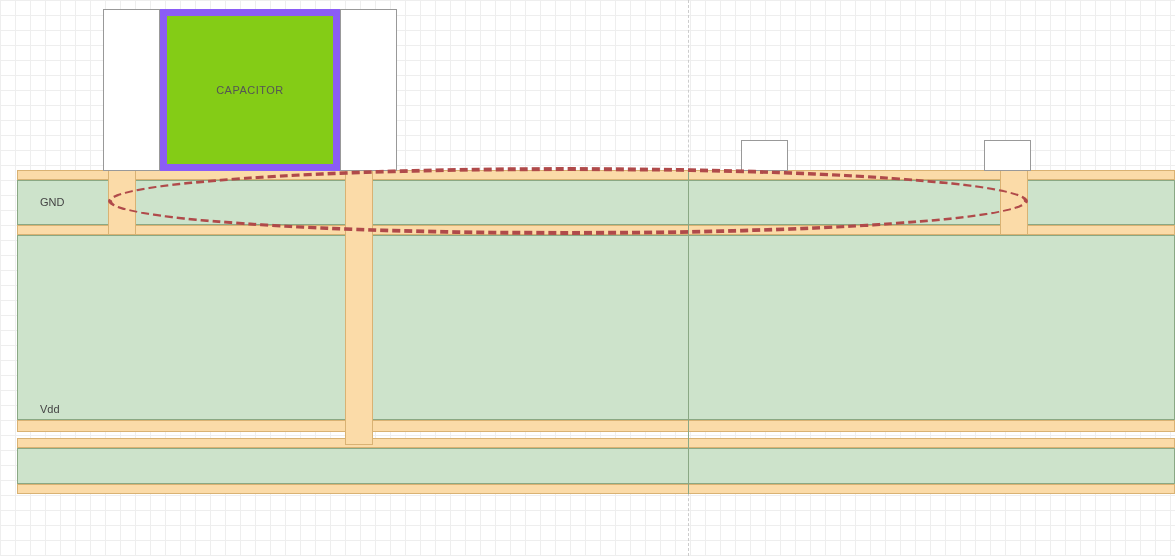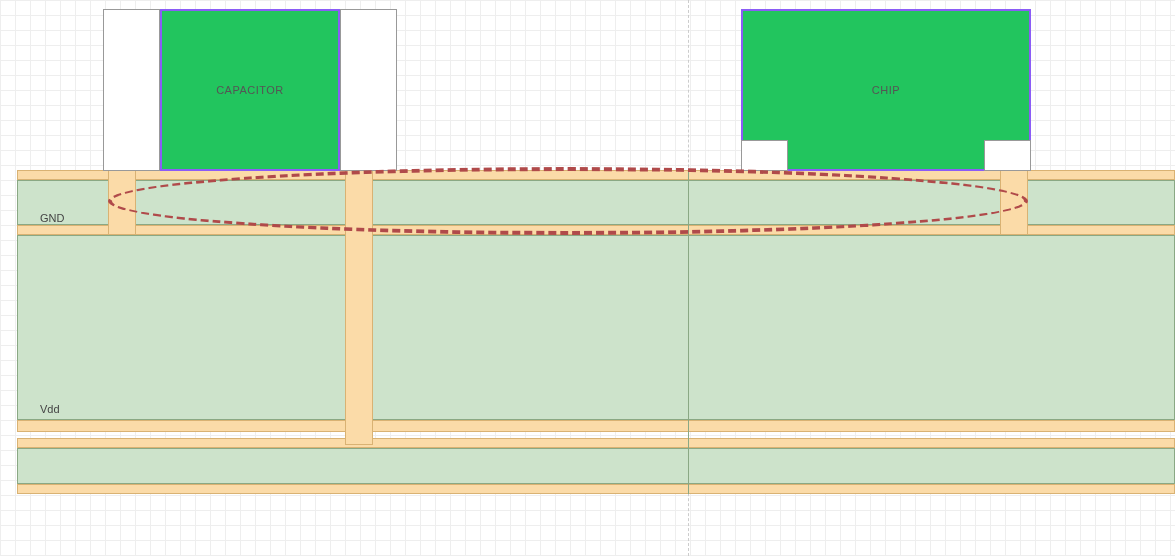--- a/index.html
+++ b/index.html
@@ -21,22 +21,22 @@
   }
   .canvas {
     position: absolute;
     inset: 0;
   }
   .shape {
     position: absolute;
     border: 1px solid #999;
   }
   .component-body {
-    background: #22c55e;
-    border: 2px solid #8b5cf6;
+    background: #84cc16;
+    border: 7px solid #8b5cf6;
     display: flex;
     align-items: center;
     justify-content: center;
     font-size: 11px;
     color: #555;
     letter-spacing: 0.5px;
   }
   .component-pad {
     background: #fff;
     border: 1px solid #999;
@@ -84,21 +84,21 @@
 
 <div class="grid-bg"></div>
 
 <div class="canvas">
 
   <div class="guide-v" style="left:688px;"></div>
 
   <div class="shape layer-tan" style="left:17px; top:170px; width:1158px; height:10px;"></div>
 
   <div class="shape layer-green" style="left:17px; top:180px; width:1158px; height:45px;"></div>
-  <div class="label" style="left:40px; top:196px;margin-top:16px;">GND</div>
+  <div class="label" style="left:40px; top:196px;">GND</div>
 
   <div class="shape layer-tan" style="left:17px; top:225px; width:1158px; height:10px;"></div>
 
   <div class="shape layer-green" style="left:17px; top:235px; width:1158px; height:185px;"></div>
   <div class="label" style="left:40px; top:403px;text-align:center;">Vdd</div>
 
   <div class="shape layer-tan" style="left:17px; top:420px; width:1158px; height:12px;"></div>
 
   <div class="shape layer-tan" style="left:17px; top:438px; width:1158px; height:10px;"></div>
 
@@ -113,21 +113,18 @@
   <div class="shape via" style="left:345px; top:170px; width:28px; height:275px;"></div>
 
   <div class="shape via" style="left:1000px; top:170px; width:28px; height:65px;"></div>
 
   <div class="shape component-pad" style="left:103px; top:9px; width:57px; height:162px;"></div>
   <div class="shape component-body" style="left:160px; top:9px; width:180px; height:162px;">
     <span>CAPACITOR</span>
   </div>
   <div class="shape component-pad" style="left:340px; top:9px; width:57px; height:162px;"></div>
 
-  <div class="shape component-body" style="left:741px; top:9px; width:290px; height:162px;">
-    <span>CHIP</span>
-  </div>
   <div class="shape component-pad" style="left:741px; top:140px; width:47px; height:31px;"></div>
   <div class="shape component-pad" style="left:984px; top:140px; width:47px; height:31px;"></div>
 
   <div class="loop" style="left:108px; top:167px; width:920px; height:68px;"></div>
 
 </div>
 
 </body></html>

